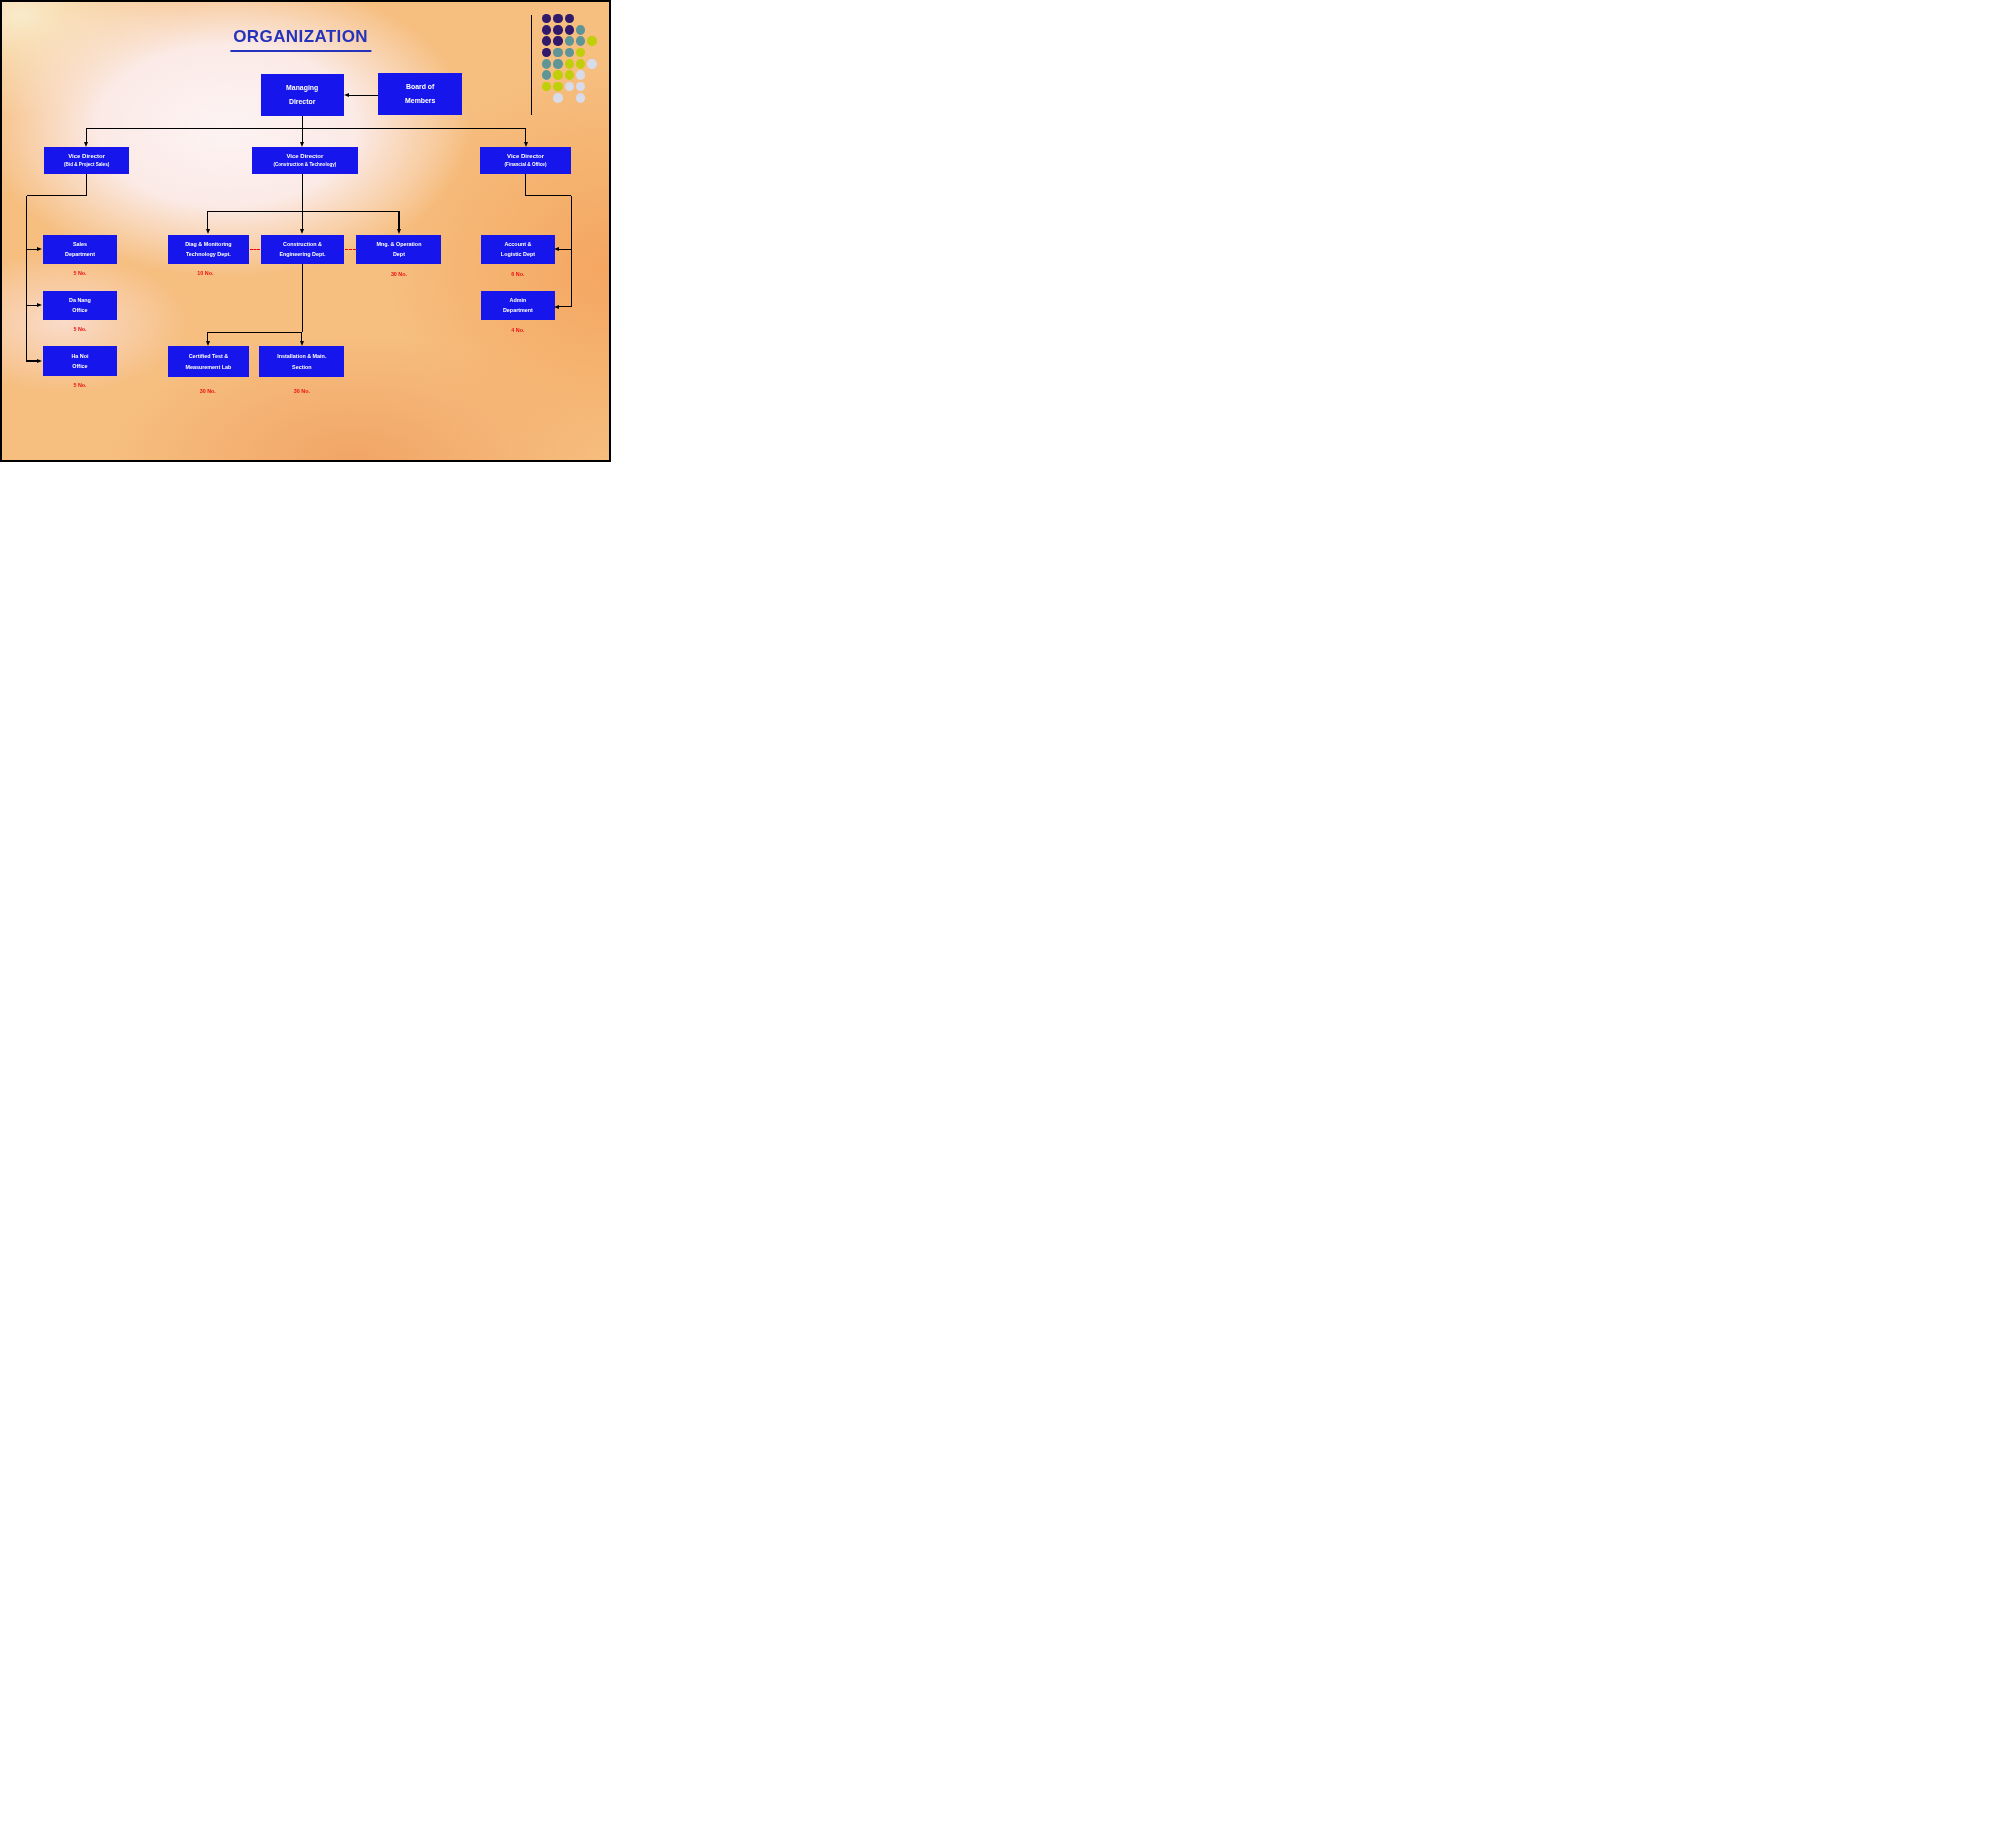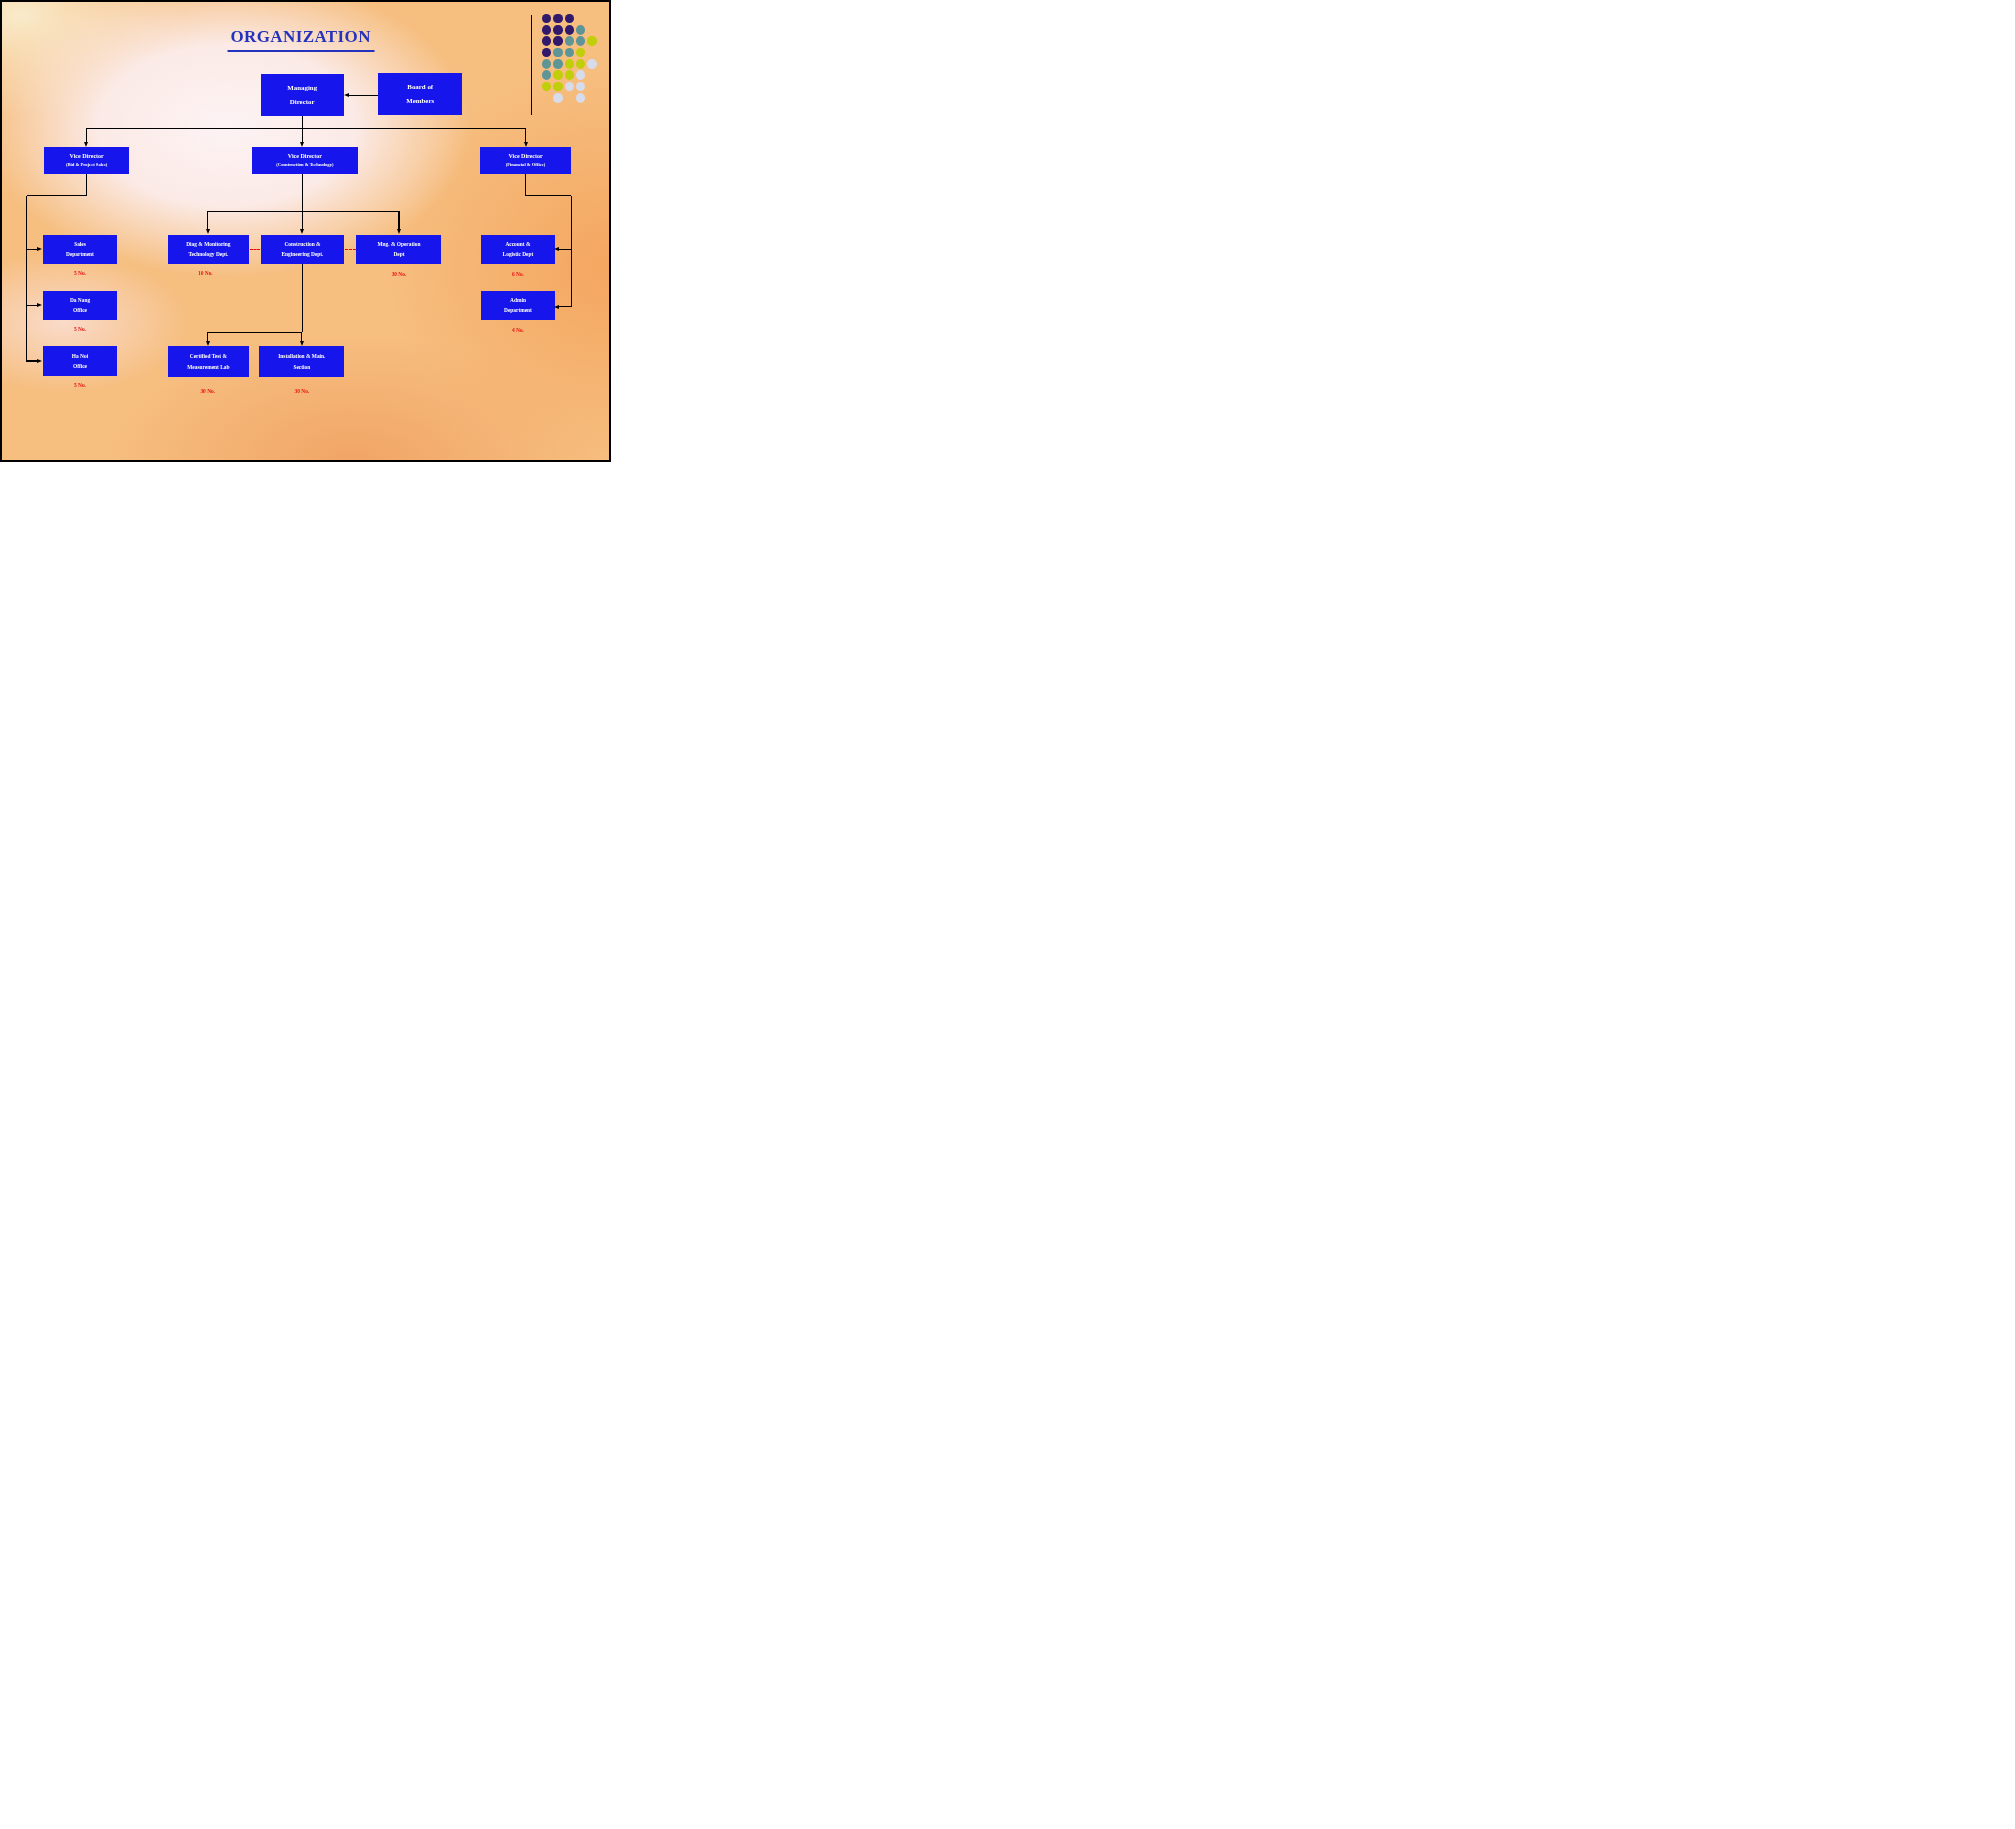--- a/index.html
+++ b/index.html
@@ -9,21 +9,21 @@
     --count-red:#E91313;
     --line-black:#000000;
     --dashed-red:#FF0000;
   }
   html,body{margin:0;padding:0;background:#fff;}
   .stage{
     position:relative;
     width:607px;height:458px;
     border:2px solid #000;
     overflow:hidden;
-    font-family:Liberation Serif, serif;
+    font-family:Liberation Sans, sans-serif;
     background-color:#F6BE7F;
     background-image:
       radial-gradient(ellipse 56% 46% at 37% 27%, #FDF3F4 0%, #FBEAE6 38%, rgba(250,227,200,0) 72%),
       radial-gradient(ellipse 42% 34% at 3% 3%,  #F9EACA 0%, rgba(249,234,202,0) 65%),
       radial-gradient(ellipse 30% 22% at 10% 70%, rgba(251,228,226,0.75) 0%, rgba(251,228,226,0) 70%),
       radial-gradient(ellipse 52% 62% at 100% 58%, #F4A660 0%, rgba(244,166,96,0) 70%),
       radial-gradient(ellipse 62% 42% at 58% 100%, #F1A566 0%, rgba(241,165,102,0) 65%);
   }
   .title{
     position:absolute;left:49.2%;top:5.4%;transform:translateX(-50%);

